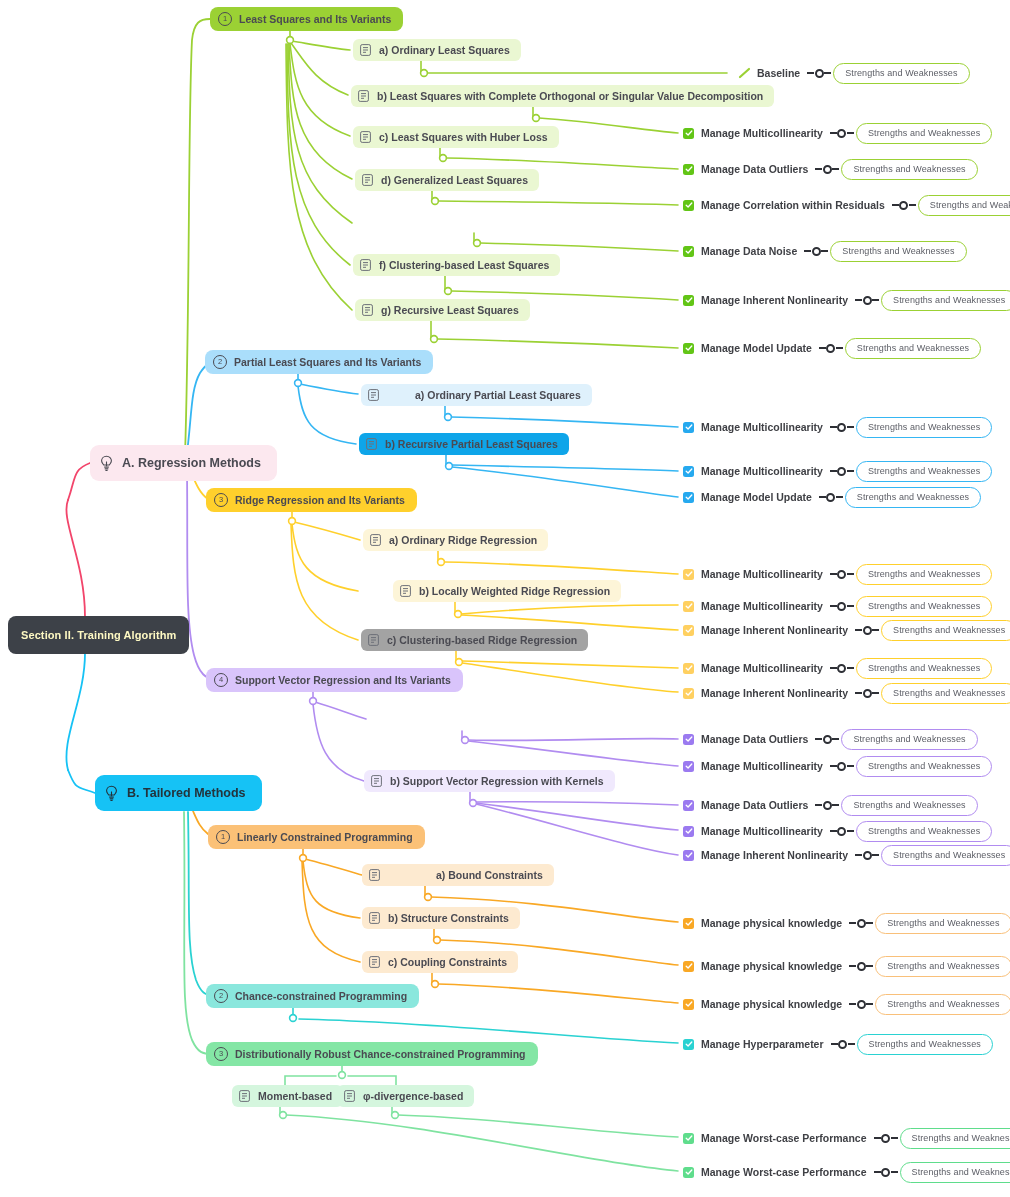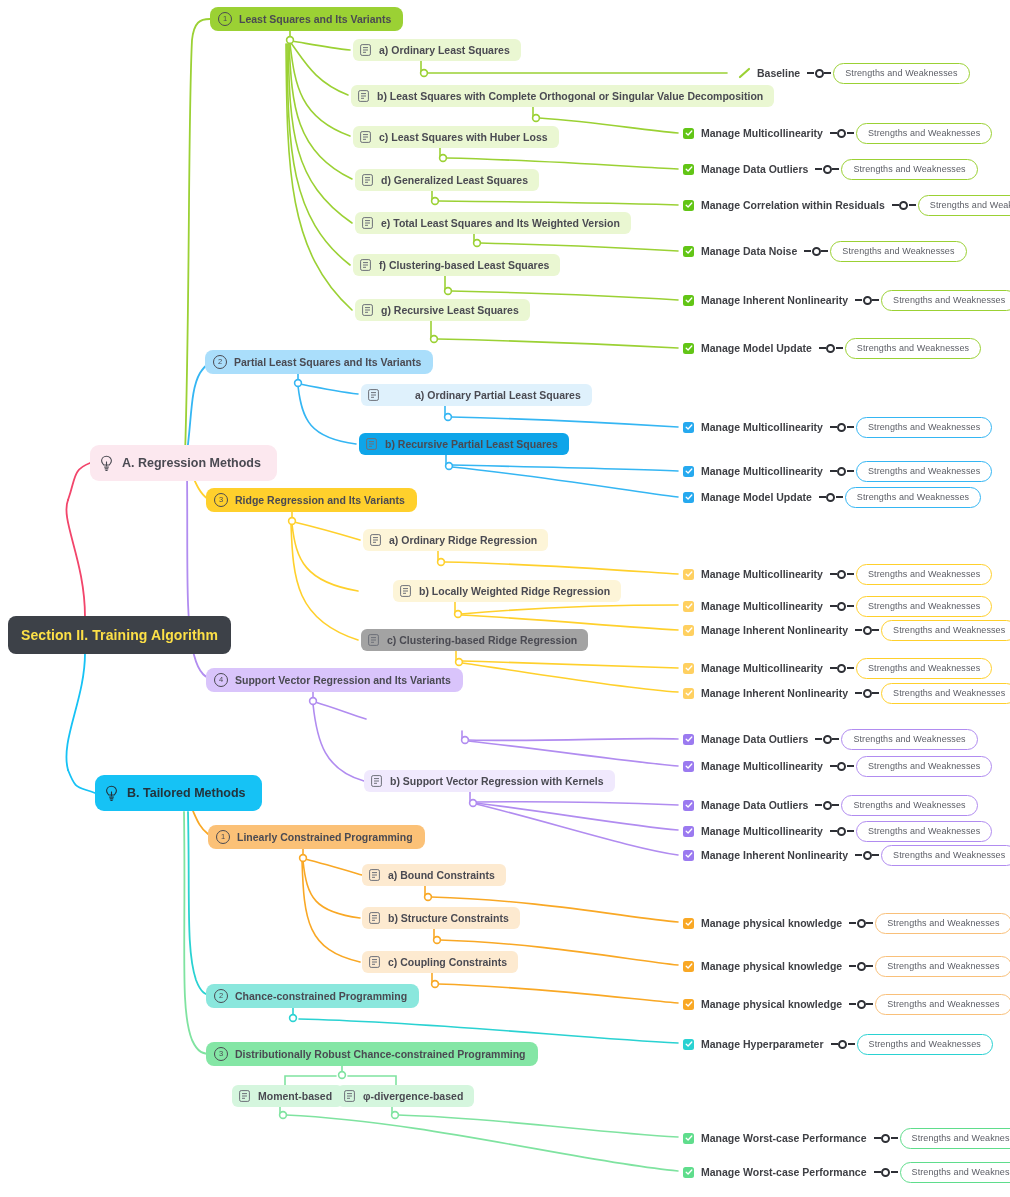--- a/index.html
+++ b/index.html
@@ -12,22 +12,22 @@
   svg.links{position:absolute;left:0;top:0;width:1010px;height:1197px;pointer-events:none;}
 
   
   .node{
     position:absolute;display:flex;align-items:center;
     box-sizing:border-box;white-space:nowrap;
   }
 
   
   .root{
-    background:#3d4148;color:#fde047;border-radius:8px;
-    font-size:14px;font-weight:bold;letter-spacing:.1px;
+    background:#3d4148;color:#fef9c3;border-radius:8px;
+    font-size:11px;font-weight:bold;letter-spacing:.1px;
     padding:0 13px;height:38px;
   }
 
   
   .section{
     border-radius:9px;height:36px;padding:0 16px 0 10px;
     font-size:12.5px;font-weight:bold;
   }
   .section .bulb{margin-right:9px;display:flex;align-items:center;}
 
@@ -340,31 +340,20 @@
         <svg width="11" height="12" viewBox="0 0 11 12">
           <rect x="0.6" y="0.6" width="9.8" height="10.8" rx="1.6" fill="none" stroke="#6d7079" stroke-width="1"></rect>
           <line x1="3" y1="3.6" x2="8" y2="3.6" stroke="#6d7079" stroke-width="1"></line>
           <line x1="3" y1="6" x2="8" y2="6" stroke="#6d7079" stroke-width="1"></line>
           <line x1="3" y1="8.3" x2="6" y2="8.3" stroke="#6d7079" stroke-width="1"></line>
         </svg>
       </span>
   <span>d) Generalized Least Squares</span>
 </div>
 
-<div class="node method" style="left:355px;top:212px;background:#eaf7d2;">
-  <span class="doc">
-        <svg width="11" height="12" viewBox="0 0 11 12">
-          <rect x="0.6" y="0.6" width="9.8" height="10.8" rx="1.6" fill="none" stroke="#6d7079" stroke-width="1"></rect>
-          <line x1="3" y1="3.6" x2="8" y2="3.6" stroke="#6d7079" stroke-width="1"></line>
-          <line x1="3" y1="6" x2="8" y2="6" stroke="#6d7079" stroke-width="1"></line>
-          <line x1="3" y1="8.3" x2="6" y2="8.3" stroke="#6d7079" stroke-width="1"></line>
-        </svg>
-      </span>
-  <span>e) Total Least Squares and Its Weighted Version</span>
-</div>
 
 <div class="node method" style="left:353px;top:254px;background:#eaf7d2;">
   <span class="doc">
         <svg width="11" height="12" viewBox="0 0 11 12">
           <rect x="0.6" y="0.6" width="9.8" height="10.8" rx="1.6" fill="none" stroke="#6d7079" stroke-width="1"></rect>
           <line x1="3" y1="3.6" x2="8" y2="3.6" stroke="#6d7079" stroke-width="1"></line>
           <line x1="3" y1="6" x2="8" y2="6" stroke="#6d7079" stroke-width="1"></line>
           <line x1="3" y1="8.3" x2="6" y2="8.3" stroke="#6d7079" stroke-width="1"></line>
         </svg>
       </span>
@@ -449,21 +438,21 @@
         <svg width="11" height="12" viewBox="0 0 11 12">
           <rect x="0.6" y="0.6" width="9.8" height="10.8" rx="1.6" fill="none" stroke="#6d7079" stroke-width="1"></rect>
           <line x1="3" y1="3.6" x2="8" y2="3.6" stroke="#6d7079" stroke-width="1"></line>
           <line x1="3" y1="6" x2="8" y2="6" stroke="#6d7079" stroke-width="1"></line>
           <line x1="3" y1="8.3" x2="6" y2="8.3" stroke="#6d7079" stroke-width="1"></line>
         </svg>
       </span>
   <span>b) Support Vector Regression with Kernels</span>
 </div>
 
-<div class="node method" style="left:362px;top:864px;background:#fdead0;">
+<div class="node method" style="left:362px;top:864px;background:#fdead0;gap:48px;">
   <span class="doc">
         <svg width="11" height="12" viewBox="0 0 11 12">
           <rect x="0.6" y="0.6" width="9.8" height="10.8" rx="1.6" fill="none" stroke="#6d7079" stroke-width="1"></rect>
           <line x1="3" y1="3.6" x2="8" y2="3.6" stroke="#6d7079" stroke-width="1"></line>
           <line x1="3" y1="6" x2="8" y2="6" stroke="#6d7079" stroke-width="1"></line>
           <line x1="3" y1="8.3" x2="6" y2="8.3" stroke="#6d7079" stroke-width="1"></line>
         </svg>
       </span>
   <span>a) Bound Constraints</span>
 </div>

